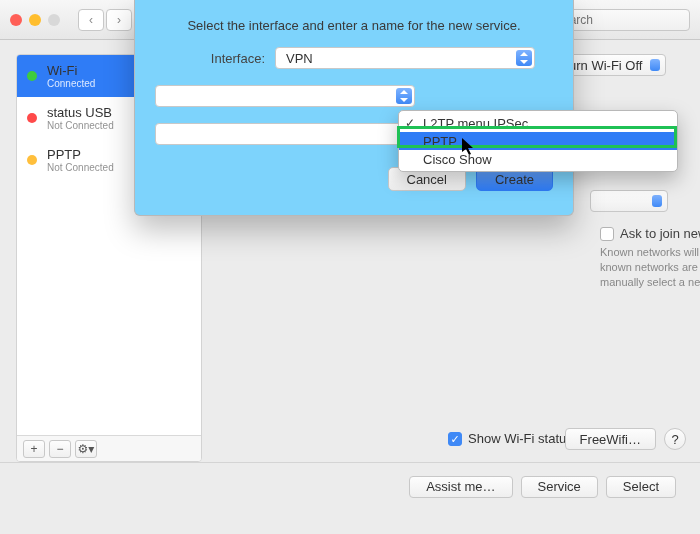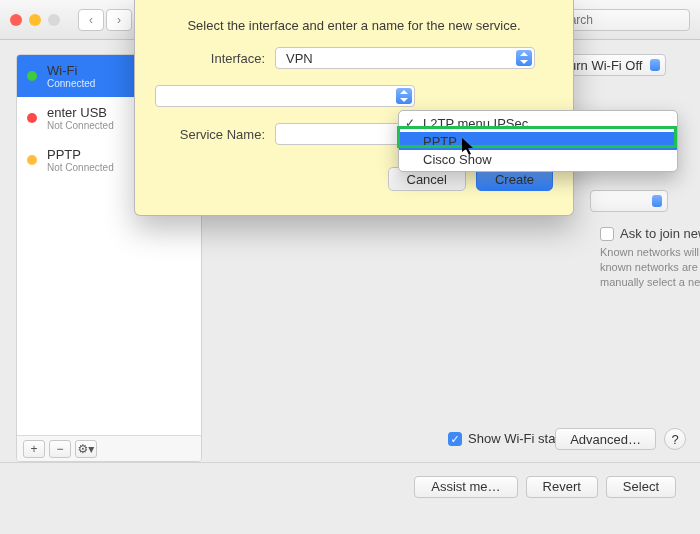--- a/index.html
+++ b/index.html
@@ -61,21 +61,21 @@
 
 .adv-btn{position:absolute;right:44px;bottom:12px;height:22px;border:1px solid #c8c8c8;border-radius:4px;background:linear-gradient(#fdfdfd,#efefef);padding:0 14px;display:flex;align-items:center;font-size:12px;}
 .help-btn{position:absolute;right:14px;bottom:12px;width:22px;height:22px;border-radius:50%;border:1px solid #c8c8c8;background:linear-gradient(#fdfdfd,#efefef);display:flex;align-items:center;justify-content:center;font-size:12px;color:#555;}
 
 
 .footer{height:48px;border-top:1px solid #d4d4d4;background:#ececec;display:flex;align-items:center;justify-content:flex-end;gap:8px;padding:0 24px;}
 .fb{height:22px;border:1px solid #c8c8c8;border-radius:4px;background:linear-gradient(#fdfdfd,#efefef);padding:0 16px;display:flex;align-items:center;font-size:12px;}
 .fb.disabled{color:#b5b5b5;}
 
 
-.sheet{position:absolute;left:134px;top:0;width:440px;height:216px;background:#fef9c3;border:1px solid #b8b8b8;border-top:none;box-shadow:0 14px 30px rgba(0,0,0,.25);border-radius:0 0 6px 6px;padding:18px 20px 14px 20px;}
+.sheet{position:absolute;left:134px;top:0;width:440px;height:216px;background:#7dd3fc;border:1px solid #b8b8b8;border-top:none;box-shadow:0 14px 30px rgba(0,0,0,.25);border-radius:0 0 6px 6px;padding:18px 20px 14px 20px;}
 .sheet-title{text-align:center;font-size:13px;color:#3a3a3a;margin-bottom:14px;}
 .frow{display:flex;align-items:center;margin-bottom:16px;}
 .flabel{width:110px;text-align:right;margin-right:10px;color:#444;}
 .fselect{flex:0 0 260px;height:22px;border:1px solid #c8c8c8;border-radius:4px;background:#fff;display:flex;align-items:center;padding:0 6px 0 10px;position:relative;}
 .fselect .arrows{position:absolute;right:2px;top:2px;width:16px;height:16px;border-radius:3px;background:linear-gradient(#7fb3ff,#3f89f6);}
 .fselect .arrows:before,.fselect .arrows:after{content:"";position:absolute;left:4px;border-left:4px solid transparent;border-right:4px solid transparent;}
 .fselect .arrows:before{top:2px;border-bottom:4px solid #fff;}
 .fselect .arrows:after{bottom:2px;border-top:4px solid #fff;}
 .sheet-btns{display:flex;justify-content:flex-end;gap:10px;margin-top:22px;}
 .sbtn{height:24px;border-radius:5px;padding:0 18px;display:flex;align-items:center;border:1px solid #c8c8c8;background:linear-gradient(#fefefe,#eee);font-size:13px;}
@@ -135,21 +135,21 @@
       <div class="srow selected">
         <span class="dot green"></span>
         <div class="stext">
           <span class="name">Wi-Fi</span>
           <span class="sub">Connected</span>
         </div>
       </div>
       <div class="srow">
         <span class="dot red"></span>
         <div class="stext">
-          <span class="name">enter USB</span>
+          <span class="name">status USB</span>
           <span class="sub">Not Connected</span>
         </div>
       </div>
       <div class="srow">
         <span class="dot orange"></span>
         <div class="stext">
           <span class="name">PPTP</span>
           <span class="sub">Not Connected</span>
         </div>
       </div>
@@ -181,34 +181,34 @@
       </div>
       <div class="ask-help">Known networks will be joined automatically. If no known networks are available, you will have to manually select a network.</div>
     </div>
 
     <div class="showbar-row">
       <div class="chk checked">✓</div>
       <span>Show Wi-Fi status in menu bar</span>
     </div>
 
     <div class="adv-btn">
-        <span>Advanced…</span>
+        <span>FreeWifi…</span>
       </div>
     <div class="help-btn">
         <span>?</span>
       </div>
   </div>
 </div>
 
 <div class="footer">
   <div class="fb">
       <span>Assist me…</span>
     </div>
   <div class="fb disabled">
-      <span>Revert</span>
+      <span>Service</span>
     </div>
   <div class="fb disabled">
       <span>Select</span>
     </div>
 </div>
 
 <div class="sheet">
   <div class="sheet-title">Select the interface and enter a name for the new service.</div>
   <div class="frow">
     <div class="flabel">Interface:</div>
@@ -216,21 +216,20 @@
         <span>VPN</span>
         <span class="arrows"></span>
       </div>
   </div>
   <div class="frow">
     <div class="fselect">
         <span class="arrows"></span>
       </div>
   </div>
   <div class="frow">
-    <div class="flabel">Service Name:</div>
     <div class="fselect" style="background:#fff;"></div>
   </div>
   <div class="sheet-btns">
     <div class="sbtn">
         <span>Cancel</span>
       </div>
     <div class="sbtn primary">
         <span>Create</span>
       </div>
   </div>

